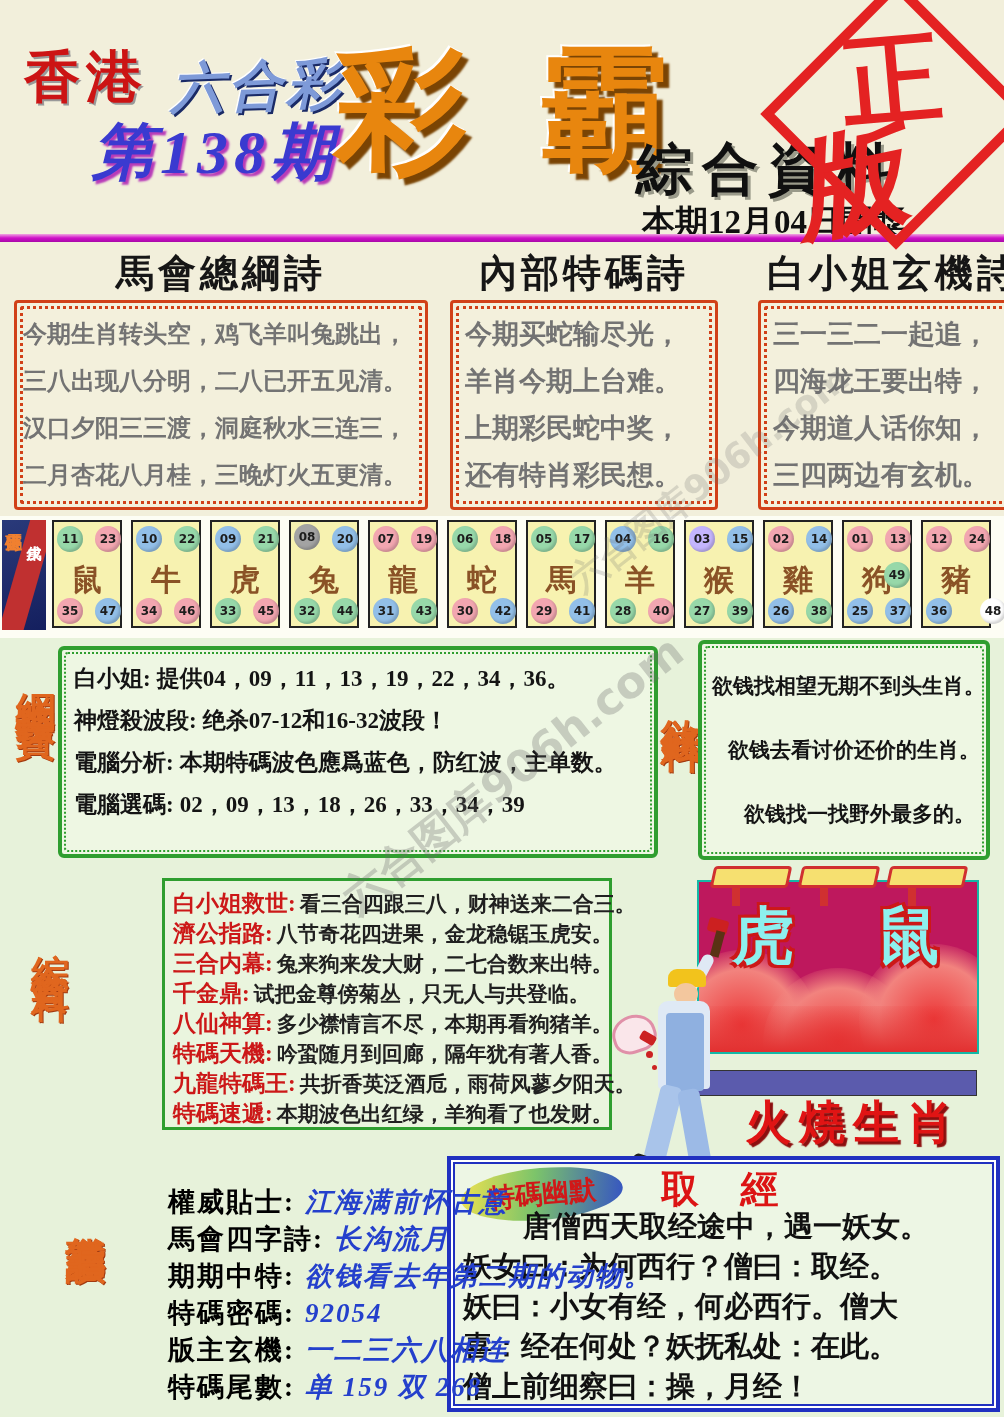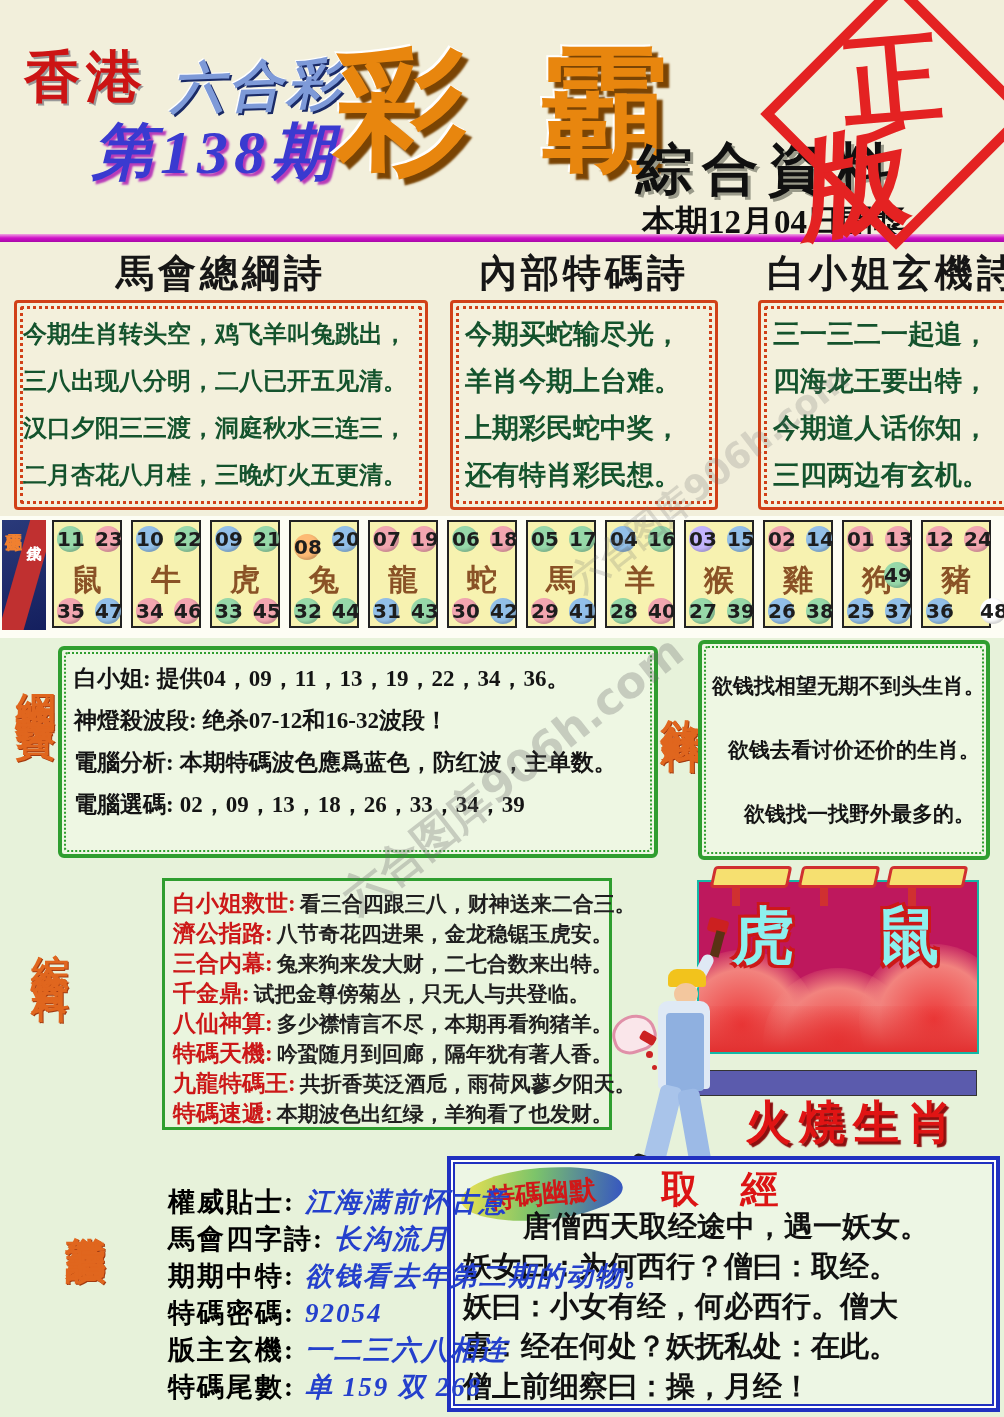--- a/index.html
+++ b/index.html
@@ -26,35 +26,35 @@
   .divider{left:0;top:234px;width:1004px;height:8px;background:linear-gradient(#f1a6e0,#cf10c8,#a808a8);}
 
   
   .poem-col{top:248px;}
   #poem0{left:14px;width:414px;}
   #poem1{left:450px;width:268px;}
   #poem2{left:722px;width:270px;margin-left:36px;}
   .poem-title{font-weight:bold;font-size:38px;text-align:center;letter-spacing:4px;color:#161616;height:50px;}
   .poem-box{position:relative;margin-top:2px;border:3px solid #d14018;background:#f3f0dc;border-radius:4px;padding:8px 6px;}
   .poem-box::before{content:"";position:absolute;inset:3px;border:3px dotted #d14018;border-radius:3px;pointer-events:none;}
-  .poem-line{font-weight:bold;color:#14532d;white-space:nowrap;}
+  .poem-line{font-weight:bold;color:#737373;white-space:nowrap;}
   #poem0 .poem-line{font-size:24px;line-height:47px;}
   #poem1 .poem-line,#poem2 .poem-line{font-size:27px;line-height:47px;padding-left:6px;}
 
   
   .strip-label{left:2px;top:520px;width:44px;height:110px;background:linear-gradient(160deg,#2a3a7a,#141f5e);
                display:flex;overflow:hidden;}
   .strip-label::before{content:"";position:absolute;left:12px;top:-12px;width:24px;height:140px;background:#c03030;transform:rotate(16deg);}
   .sl-main{writing-mode:vertical-rl;text-orientation:upright;font-weight:bold;font-size:17px;color:#f08030;z-index:1;margin-left:1px;line-height:21px;}
   .sl-year{writing-mode:vertical-rl;text-orientation:upright;font-weight:bold;font-size:15px;color:#fff;z-index:1;margin-top:14px;}
   .zstrip{left:52px;top:520px;width:950px;height:110px;display:flex;gap:9px;}
   .zcell{position:relative;width:70px;height:108px;background:#f7f2b0;border:2px solid #222;box-sizing:border-box;flex:none;}
   .zanimal{position:absolute;left:0;right:0;top:38px;text-align:center;font-weight:bold;font-size:30px;color:#8a5226;}
   .ball{position:absolute;width:26px;height:26px;border-radius:50%;text-align:center;line-height:26px;
-        font-family:"DejaVu Sans",sans-serif;font-weight:bold;font-size:20px;color:#1d1d1d;
+        font-family:"DejaVu Sans",sans-serif;font-weight:bold;font-size:12px;color:#1d1d1d;
         box-shadow:inset -2px -2px 3px rgba(0,0,0,.18);}
 
   
   .greenbox{border:4px solid #2f9e2f;border-radius:6px;background:#eef7e3;box-sizing:border-box;}
   .greenbox::before{content:"";position:absolute;inset:2px;border:2px dotted #2f9e2f;border-radius:4px;pointer-events:none;}
   .net-box{left:58px;top:646px;width:600px;height:212px;padding:8px 12px;}
   .net-line{font-size:23px;line-height:42px;color:#141414;font-weight:bold;}
   .net-label{font-weight:bold;margin-right:6px;}
   .money-box{left:698px;top:640px;width:292px;height:220px;display:flex;flex-direction:column;justify-content:space-around;padding:10px 4px;}
   .money-line{font-weight:bold;font-size:21px;color:#141414;white-space:nowrap;}
@@ -194,21 +194,21 @@
       </div>
       <div class="zcell">
         <div class="zanimal">虎</div>
         <div class="ball" style="background: rgb(146, 191, 232); left: 3px; top: 4px;">09</div>
         <div class="ball" style="background: rgb(151, 216, 169); left: 41px; top: 4px;">21</div>
         <div class="ball" style="background: rgb(151, 216, 169); left: 3px; top: 76px;">33</div>
         <div class="ball" style="background: rgb(242, 166, 176); left: 41px; top: 76px;">45</div>
       </div>
       <div class="zcell">
         <div class="zanimal">兔</div>
-        <div class="ball" style="background: #fdba74; left: 3px; top: 12px;">08</div>
+        <div class="ball" style="background: #a3a3a3; left: 3px; top: 2px;">08</div>
         <div class="ball" style="background: rgb(146, 191, 232); left: 41px; top: 4px;">20</div>
         <div class="ball" style="background: rgb(151, 216, 169); left: 3px; top: 76px;">32</div>
         <div class="ball" style="background: rgb(151, 216, 169); left: 41px; top: 76px;">44</div>
       </div>
       <div class="zcell">
         <div class="zanimal">龍</div>
         <div class="ball" style="background: rgb(242, 166, 176); left: 3px; top: 4px;">07</div>
         <div class="ball" style="background: rgb(242, 166, 176); left: 41px; top: 4px;">19</div>
         <div class="ball" style="background: rgb(146, 191, 232); left: 3px; top: 76px;">31</div>
         <div class="ball" style="background: rgb(151, 216, 169); left: 41px; top: 76px;">43</div>

